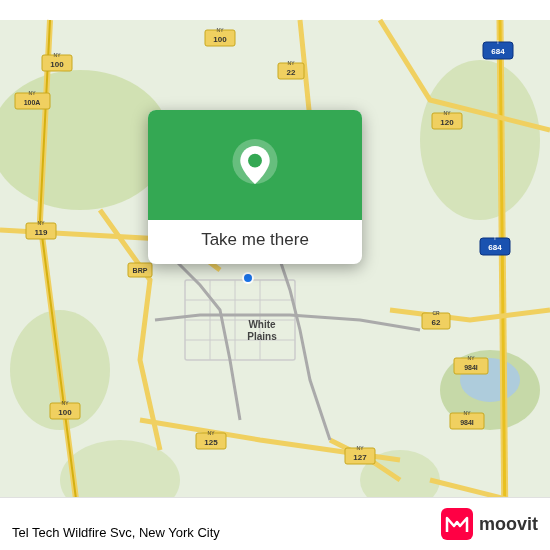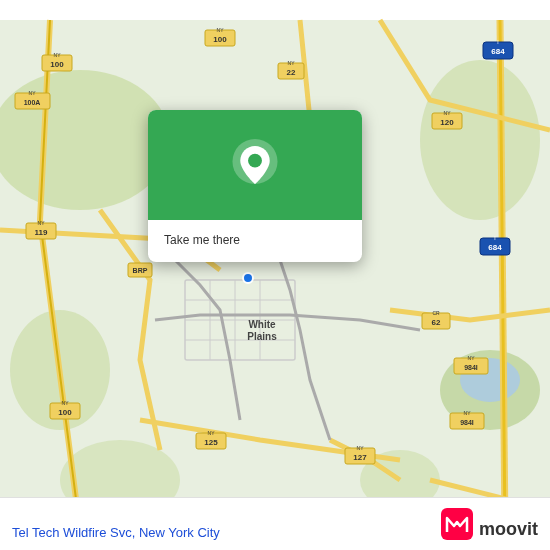--- a/index.html
+++ b/index.html
@@ -55,25 +55,25 @@
 
     #popup-button-section {
       padding: 10px 16px 14px;
       text-align: center;
     }
 
     #take-me-there-btn {
       background: none;
       border: none;
       color: #333;
-      font-size: 12px;
+      font-size: 17px;
       font-weight: 500;
       cursor: pointer;
       width: 100%;
-      text-align: left;
+      text-align: center;
     }
 
     
     #bottom-bar {
       position: absolute;
       bottom: 0;
       left: 0;
       width: 100%;
       background: white;
       padding: 10px 12px 10px 12px;
@@ -89,28 +89,28 @@
       flex-direction: column;
     }
 
     #attribution-text {
       font-size: 10px;
       color: #888;
     }
 
     #place-name {
       font-size: 13px;
-      color: #1d4ed8;
+      color: #000000;
       font-weight: 400;
       margin-top: 16px;
     }
 
     #moovit-logo {
       display: flex;
-      align-items: flex-end;
+      align-items: center;
       gap: 6px;
     }
 
     #moovit-text {
       font-size: 18px;
       font-weight: bold;
       color: #333;
     }
   </style>
 </head>

